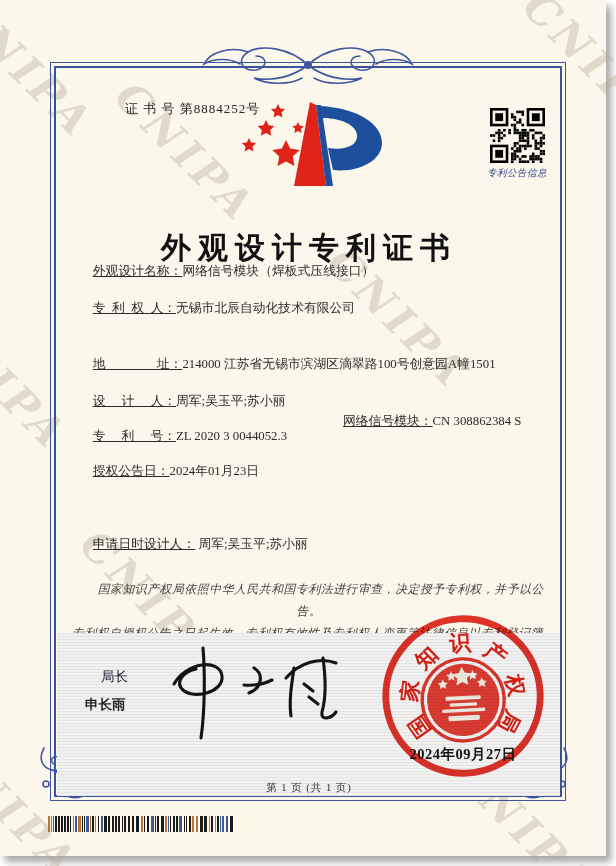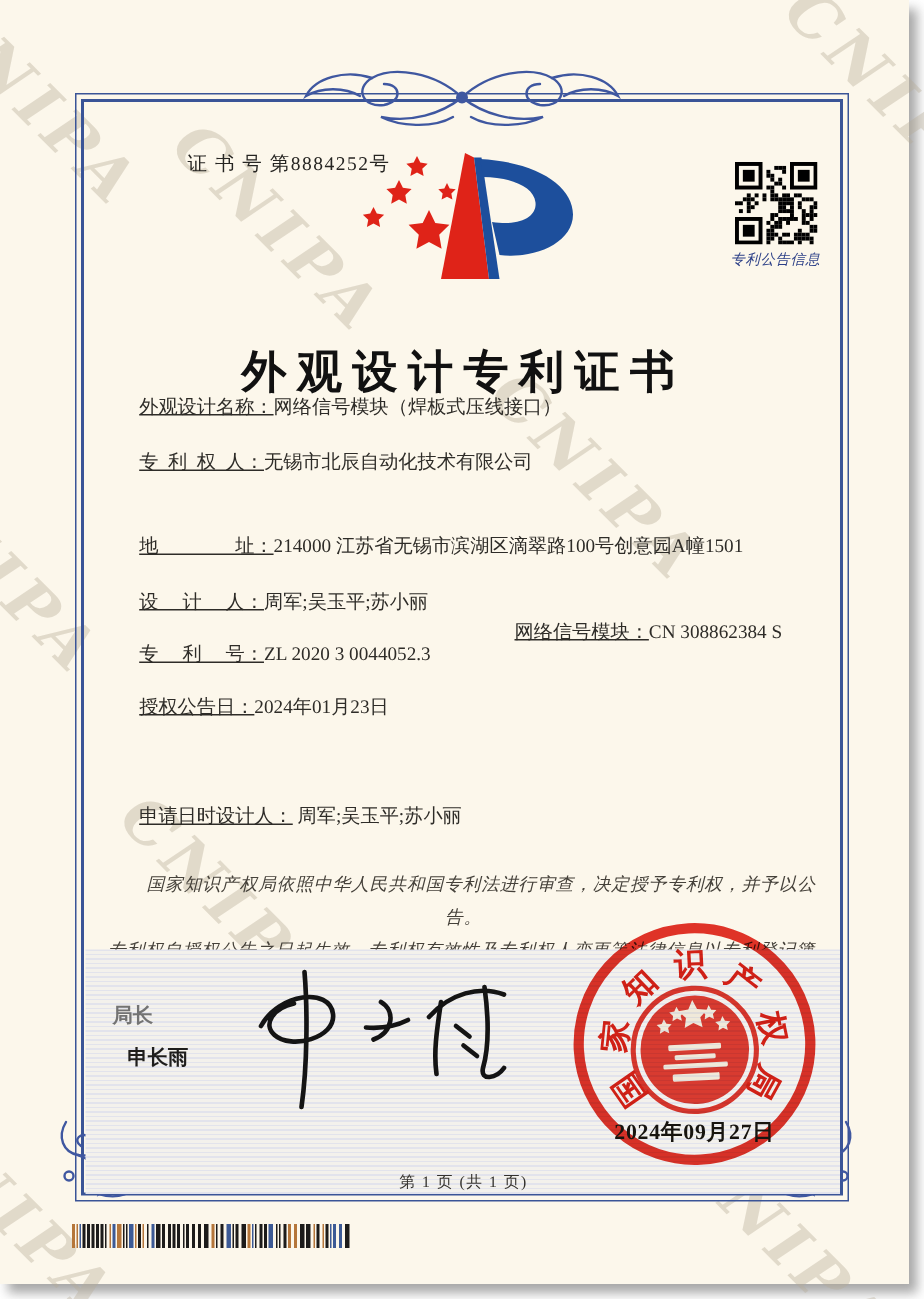--- a/index.html
+++ b/index.html
@@ -48,21 +48,21 @@
   .col2{position:absolute;left:263px;top:0;white-space:pre;}
   .statement{
     position:absolute;left:72px;top:578px;width:474px;
     font-style:italic;font-size:11.8px;line-height:22px;color:#45413a;letter-spacing:.6px;
   }
   .statement .ln1{text-indent:2em;text-align:center;}
   .band{
     position:absolute;left:57px;top:633px;width:503px;height:163px;
     background:repeating-linear-gradient(180deg,#e2e3ec 0px,#e2e3ec 1px,#f3f1ec 1px,#f3f1ec 3px);
   }
-  .sig-title{position:absolute;left:75px;top:668px;font-family:"Liberation Sans",sans-serif;font-weight:700;font-size:13.5px;color:#737373;}
+  .sig-title{position:absolute;left:101px;top:668px;font-family:"Liberation Sans",sans-serif;font-weight:400;font-size:13.5px;color:#0f172a;}
   .sig-name{position:absolute;left:85px;top:696px;font-family:"Liberation Sans",sans-serif;font-weight:600;font-size:13.5px;color:#1f1e1c;text-align:center;}
   .signature{position:absolute;left:158px;top:638px;}
   .seal{position:absolute;left:377px;top:610px;mix-blend-mode:multiply;}
   .seal-date{
     position:absolute;left:377px;top:745px;width:172px;text-align:center;
     font-size:14.5px;color:#17140f;letter-spacing:.5px;font-weight:bold;
   }
   .footer{
     position:absolute;left:52px;top:781px;width:514px;text-align:center;
     font-size:10.5px;color:#33312d;letter-spacing:1px;

